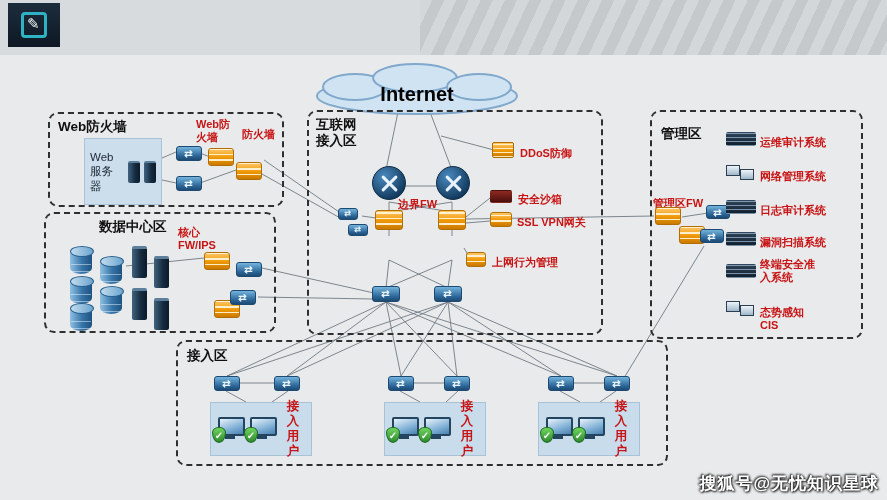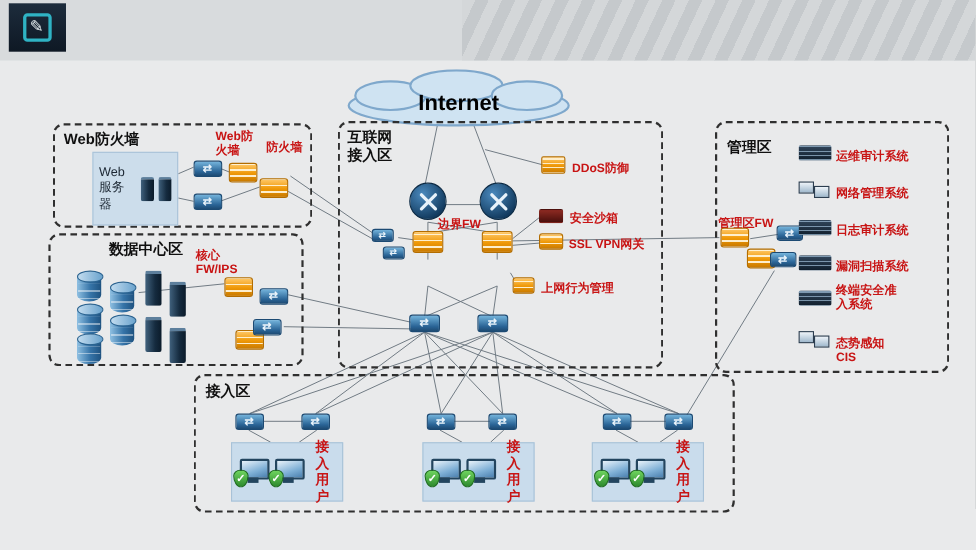--- a/index.html
+++ b/index.html
@@ -292,14 +292,15 @@
   <div class="user-box" style="left:538px; top:402px;">
     <div class="pc-wrap">
         <div class="shield-icon"></div>
       </div>
     <div class="pc-wrap">
         <div class="shield-icon"></div>
       </div>
     <div class="user-label">接入用户</div>
   </div>
 
+  <div class="watermark">搜狐号@无忧知识星球</div>
 
 </div>
 
 </body></html>

